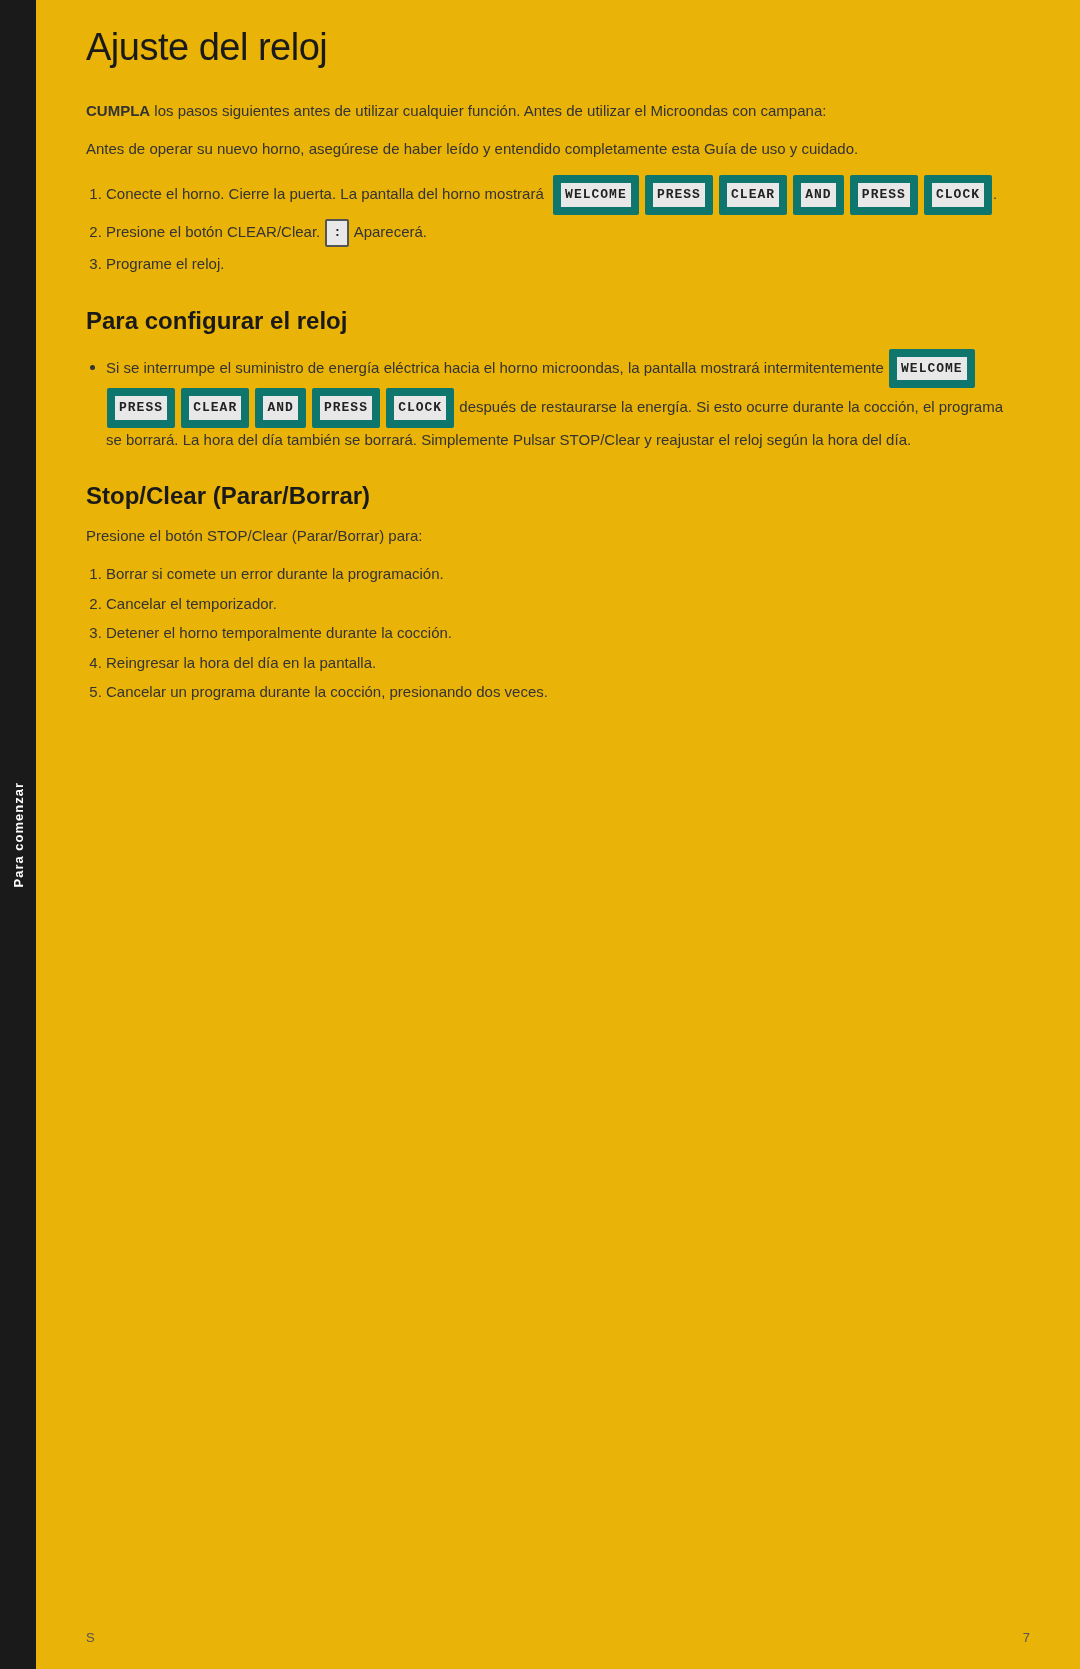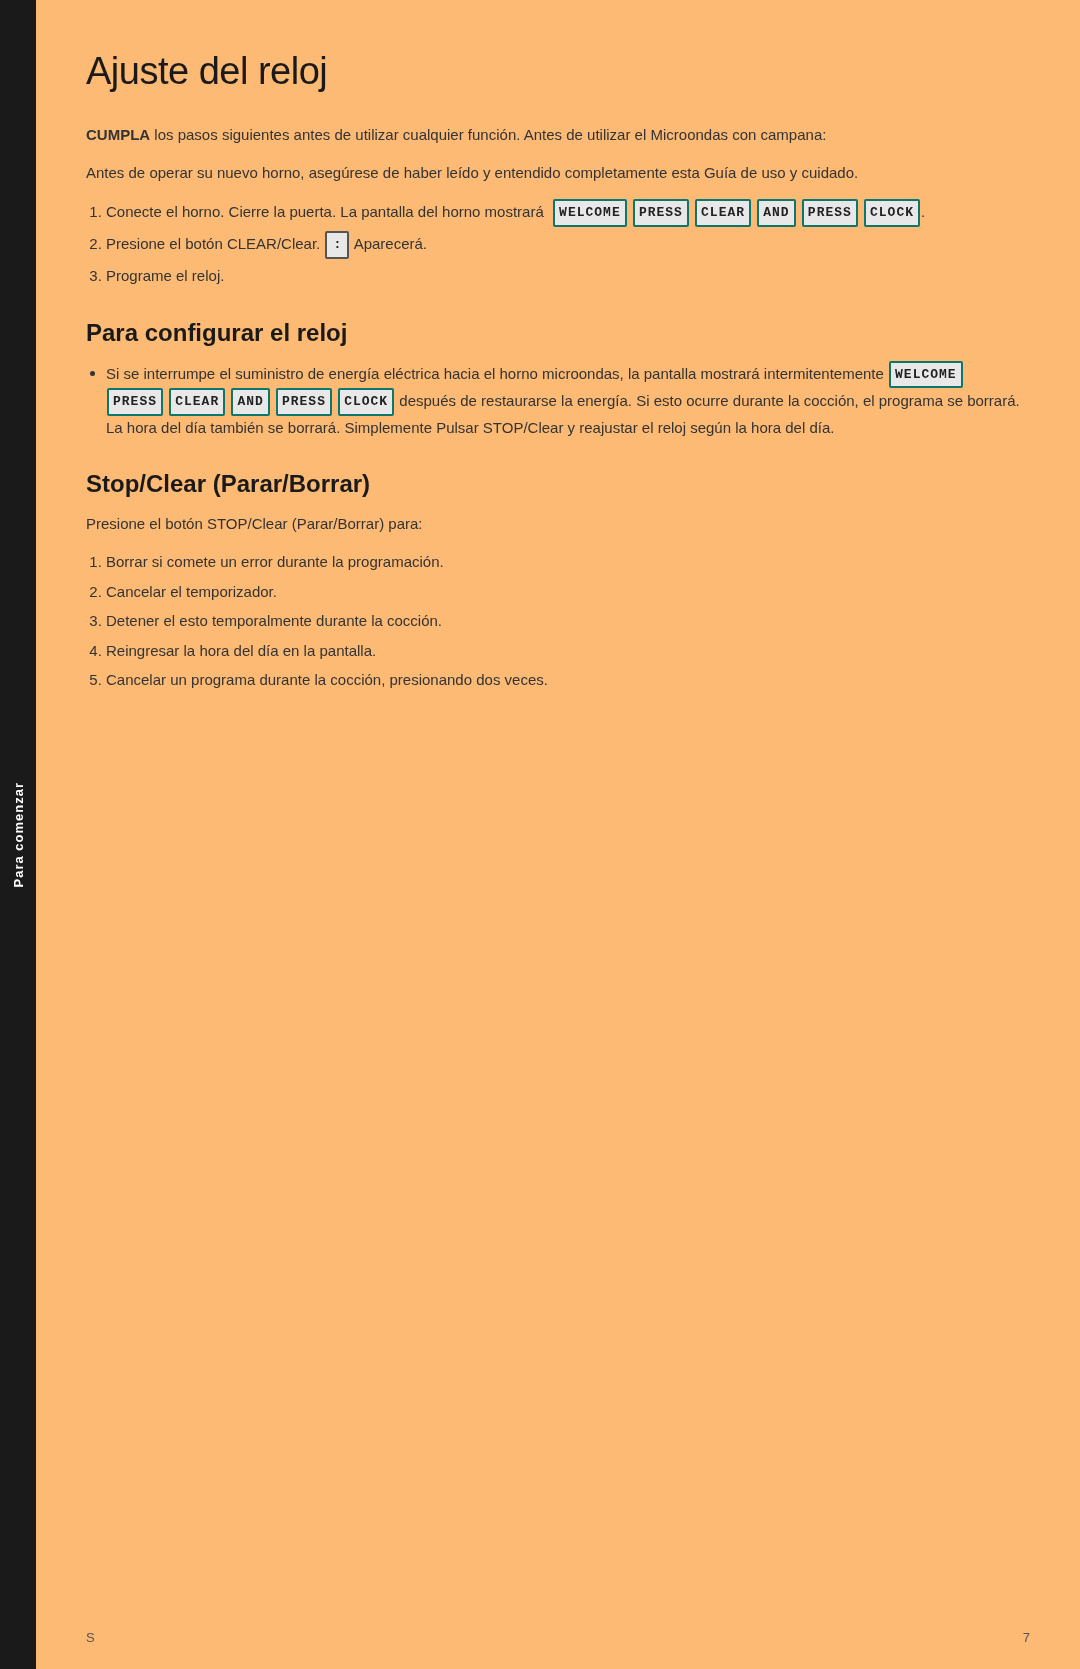--- a/index.html
+++ b/index.html
@@ -29,22 +29,22 @@
       transform: rotate(180deg);
       color: #ffffff;
       font-size: 13px;
       font-weight: bold;
       letter-spacing: 1px;
       white-space: nowrap;
     }
 
     .main-content {
       flex: 1;
-      padding: 50px 60px 60px 50px;
-      background: #fdba74;
+      padding: 26px 60px 60px 50px;
+      background: #eab308;
       position: relative;
     }
 
     .page-title {
       font-size: 38px;
       font-weight: 300;
       color: #1a1a1a;
       margin-bottom: 30px;
       letter-spacing: -0.5px;
     }
@@ -96,21 +96,21 @@
       font-size: 15px;
       line-height: 1.65;
       color: #333;
       list-style-type: disc;
     }
 
     
     .lcd-box {
       display: inline-flex;
       align-items: center;
-      border: 2px solid #0f766e;
+      border: 8px solid #0f766e;
       border-radius: 2px;
       padding: 1px 4px;
       font-family: 'Courier New', Courier, monospace;
       font-size: 13px;
       font-weight: bold;
       color: #222;
       background: #e8e8e8;
       vertical-align: middle;
       letter-spacing: 1px;
       margin: 0 1px;
@@ -196,21 +196,21 @@
     </li>
   </ul>
 
   <h2 class="section-heading">Stop/Clear (Parar/Borrar)</h2>
 
   <p class="body-text">Presione el botón STOP/Clear (Parar/Borrar) para:</p>
 
   <ol class="numbered-list">
     <li>Borrar si comete un error durante la programación.</li>
     <li>Cancelar el temporizador.</li>
-    <li>Detener el esto temporalmente durante la cocción.</li>
+    <li>Detener el horno temporalmente durante la cocción.</li>
     <li>Reingresar la hora del día en la pantalla.</li>
     <li>Cancelar un programa durante la cocción, presionando dos veces.</li>
   </ol>
 
   <div class="footer">
     <span>S</span>
     <span>7</span>
   </div>
 
 </div>

